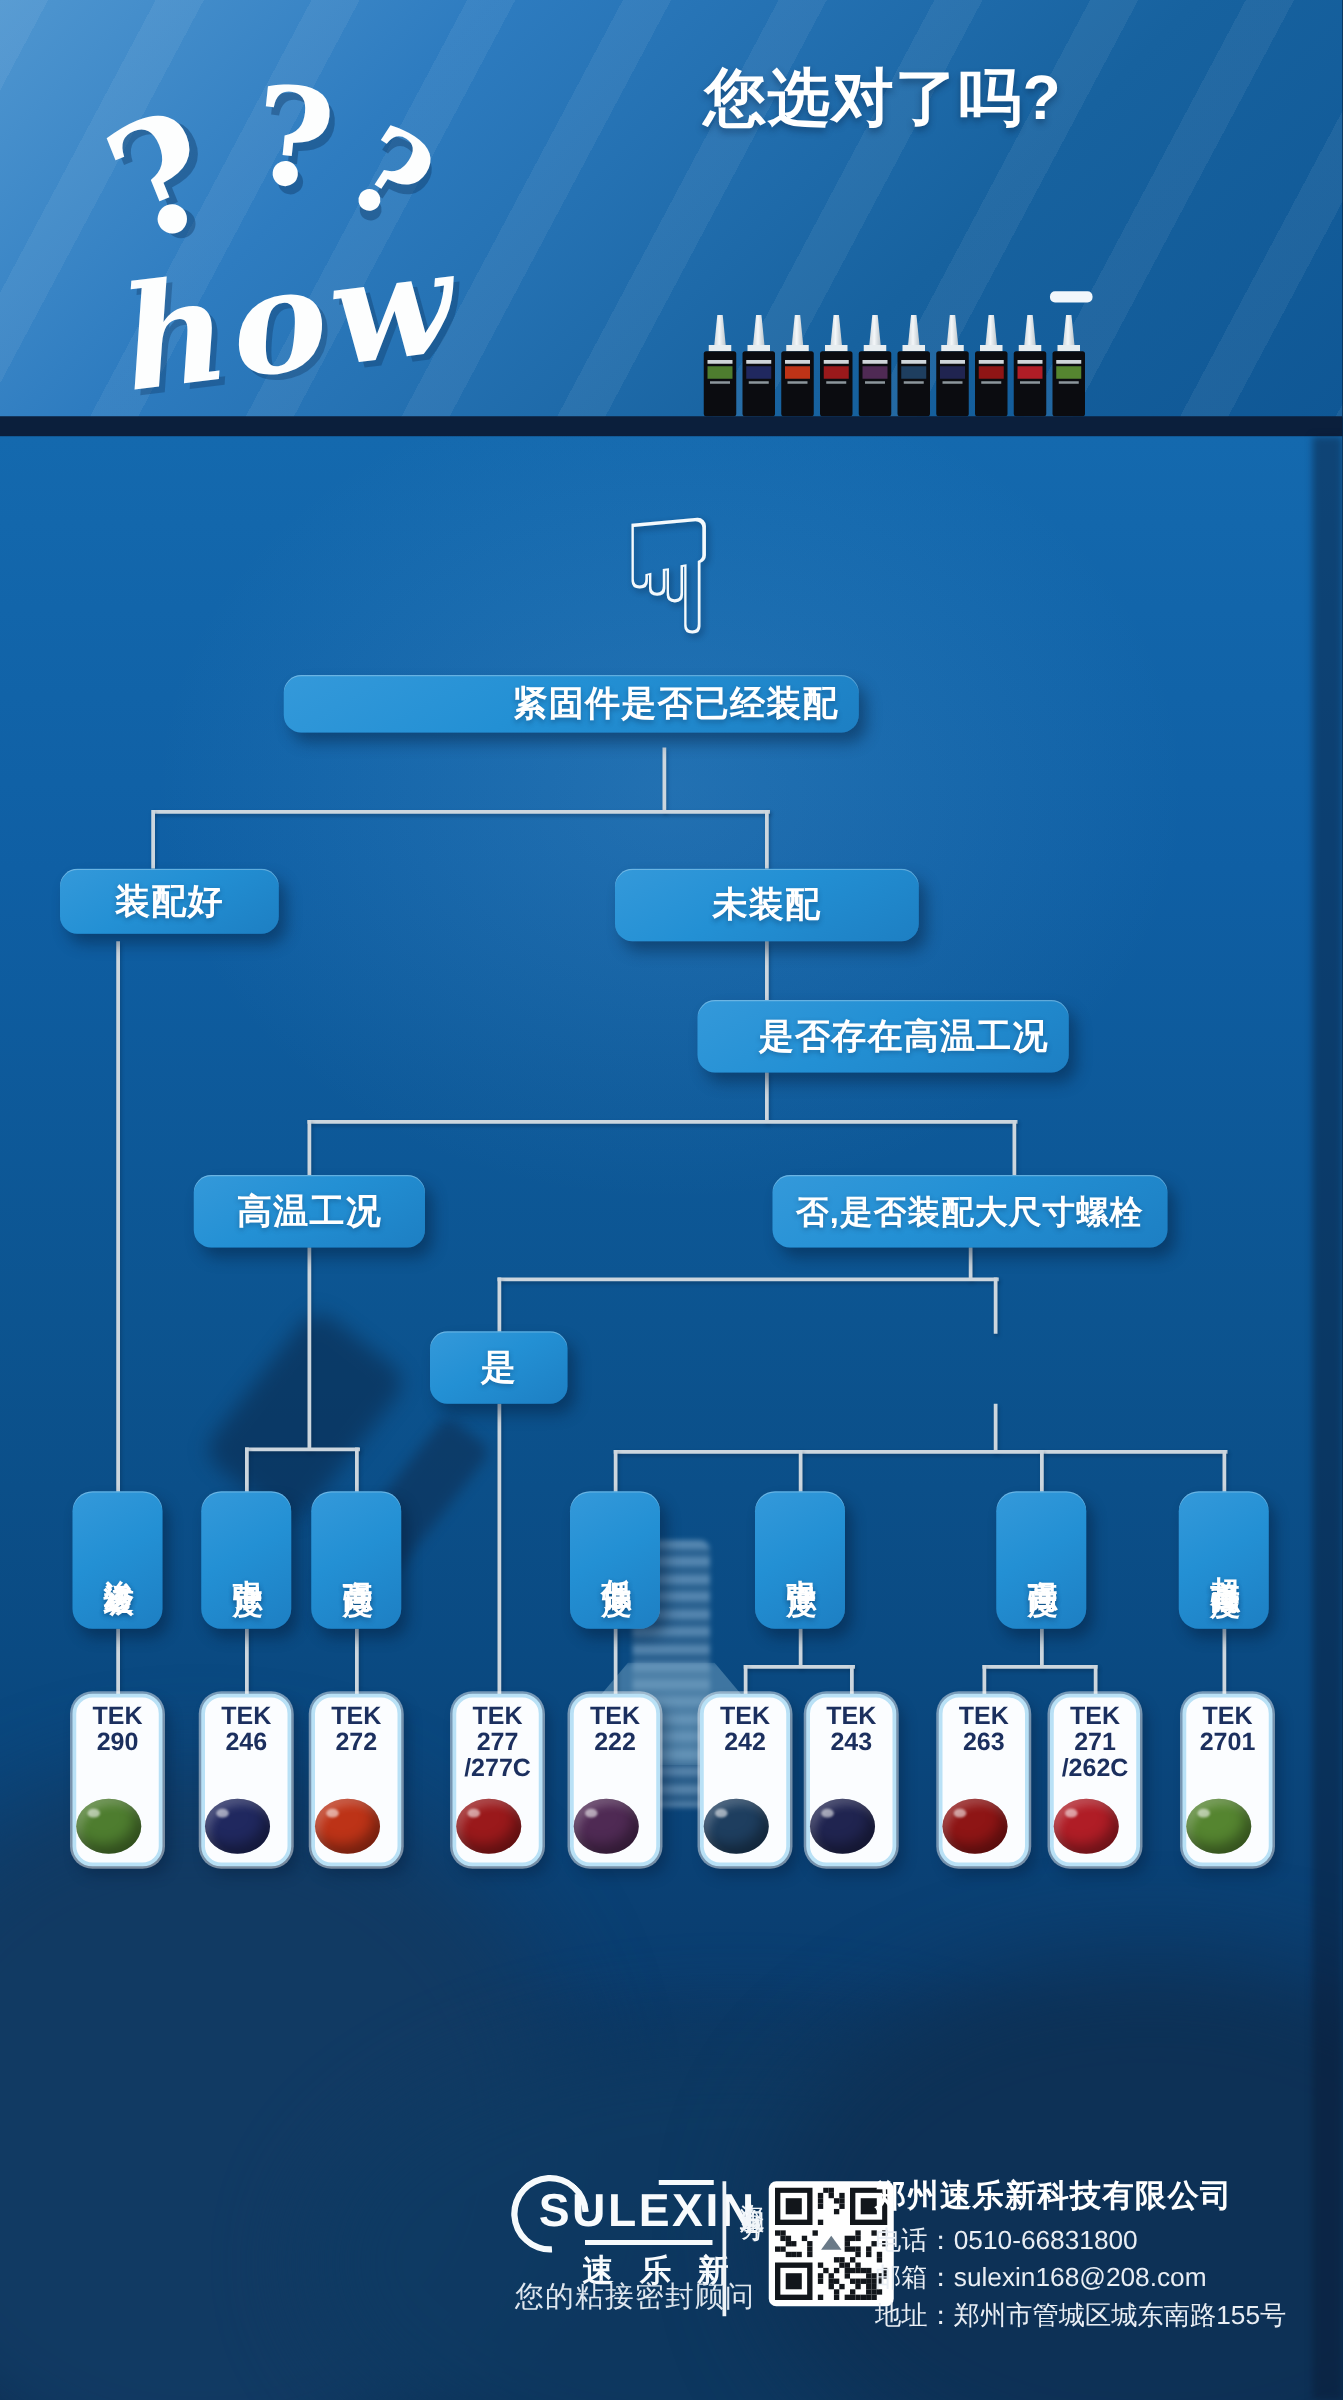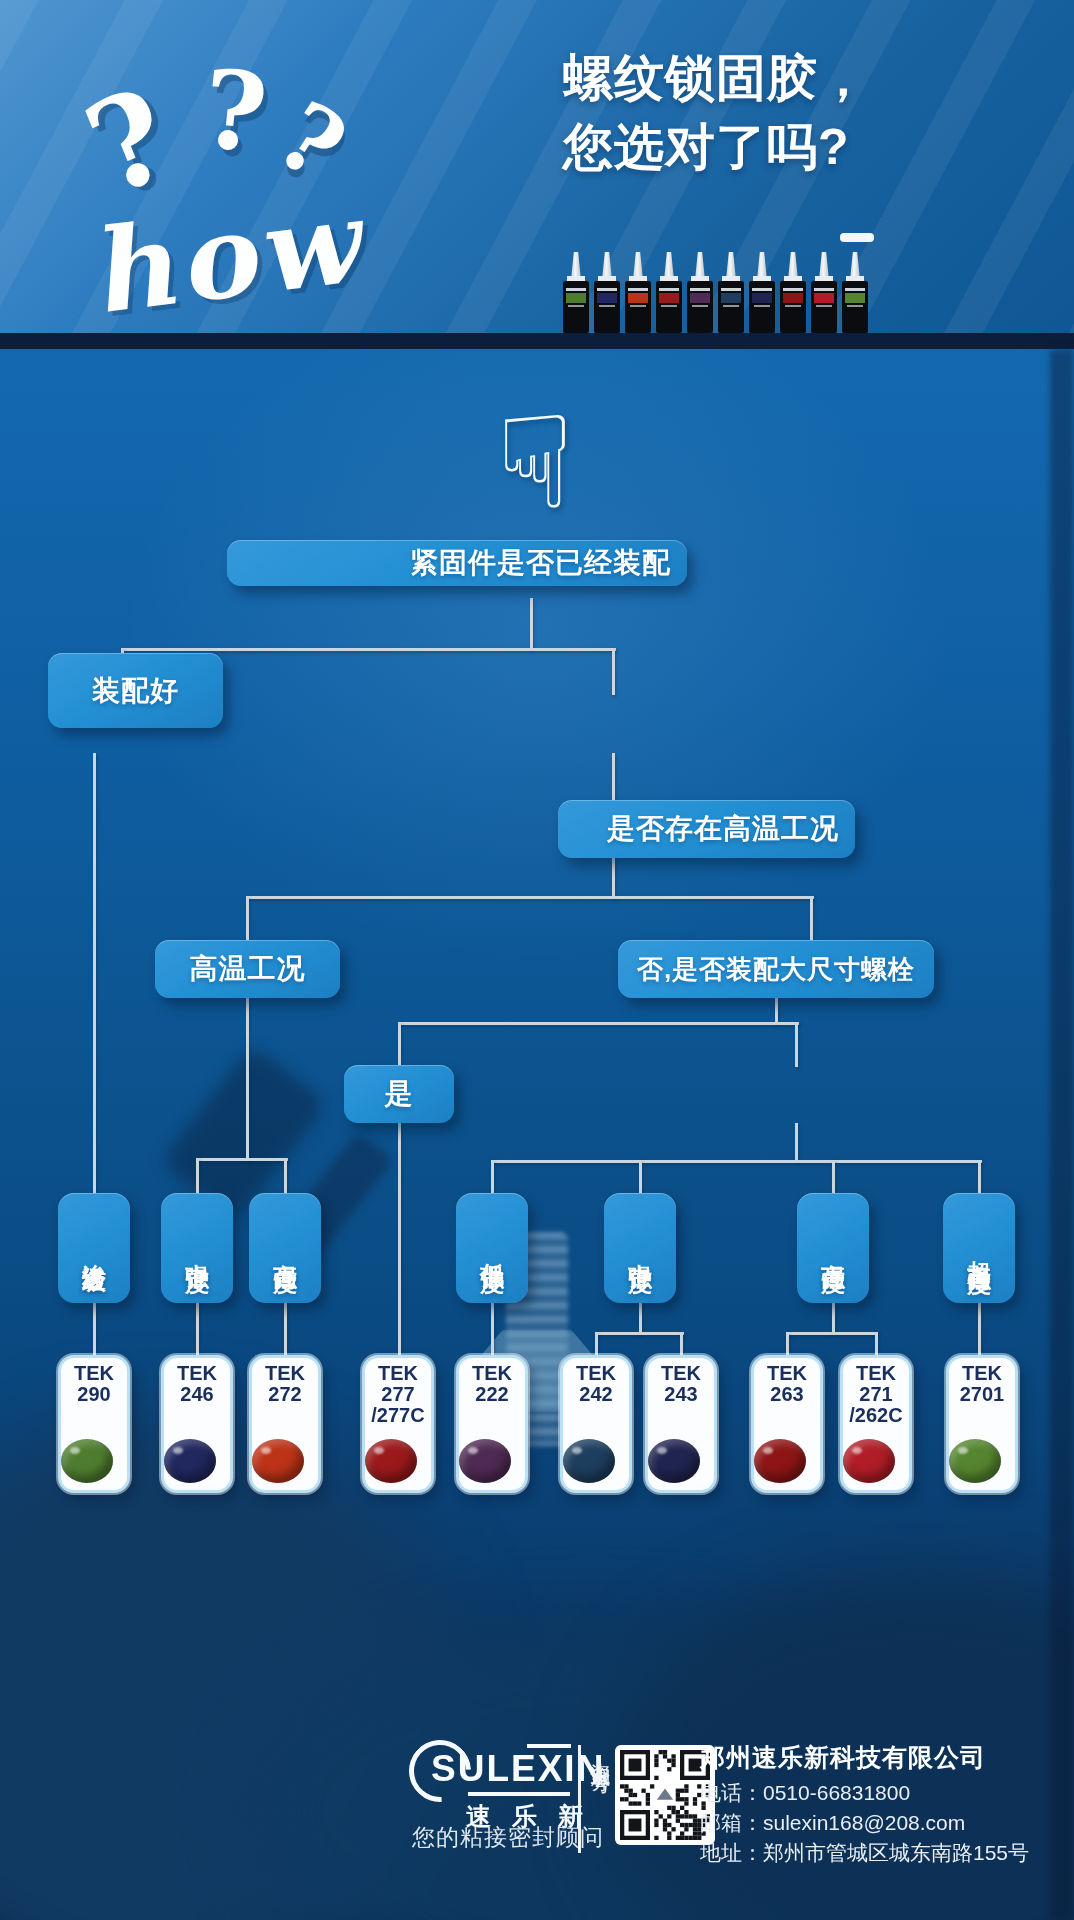--- a/index.html
+++ b/index.html
@@ -109,21 +109,20 @@
 <body>
 
 <div class="page">
 
   <div class="hdr-bg"></div>
   <span class="qm qm1">?</span>
   <span class="qm qm2">?</span>
   <span class="qm qm3">?</span>
   <div class="how">how</div>
   <div class="title">
-    <div>螺纹锁固胶，</div>
     <div>您选对了吗?</div>
   </div>
   <div class="title-dash"></div>
   <div class="bottles">
       <div class="bottle">
         <div class="cap"></div>
         <div class="collar"></div>
         <div class="body">
           <i class="s0"></i>
           <i class="s1" style="background:#4e7d2f"></i>
@@ -260,21 +259,22 @@
       <i class="ln" style="left: 595px; top: 1332px; width: 3px; height: 25px;"></i>
       <i class="ln" style="left: 680px; top: 1332px; width: 3px; height: 25px;"></i>
       <i class="ln" style="left: 832px; top: 1303px; width: 3px; height: 31px;"></i>
       <i class="ln" style="left: 786px; top: 1332px; width: 92px; height: 3px;"></i>
       <i class="ln" style="left: 786px; top: 1332px; width: 3px; height: 25px;"></i>
       <i class="ln" style="left: 875px; top: 1332px; width: 3px; height: 25px;"></i>
       <i class="ln" style="left: 978px; top: 1303px; width: 3px; height: 54px;"></i>
     </div>
 
   <div class="box alignr" style="left:227px;top:540px;width:460px;height:46px">紧固件是否已经装配</div>
-  <div class="box" style="left:48px;top:653px;width:175px;height:75px">装配好</div>
+  <div class="box" style="left:48px;top:695px;width:175px;height:52px">装配好</div>
+  <div class="box" style="left:492px;top:695px;width:243px;height:58px">未装配</div>
   <div class="box alignr" style="left:558px;top:800px;width:297px;height:58px">是否存在高温工况</div>
   <div class="box" style="left:155px;top:940px;width:185px;height:58px">高温工况</div>
   <div class="box" style="left:618px;top:940px;width:316px;height:58px;font-size:26px">否,是否装配大尺寸螺栓</div>
   <div class="box" style="left:344px;top:1065px;width:110px;height:58px">是</div>
 
   <div id="leaves">
       <div class="leaf" style="left: 58px; top: 1193px;">
         <span>渗透级</span>
       </div>
       <div class="leaf" style="left: 161px; top: 1193px;">

